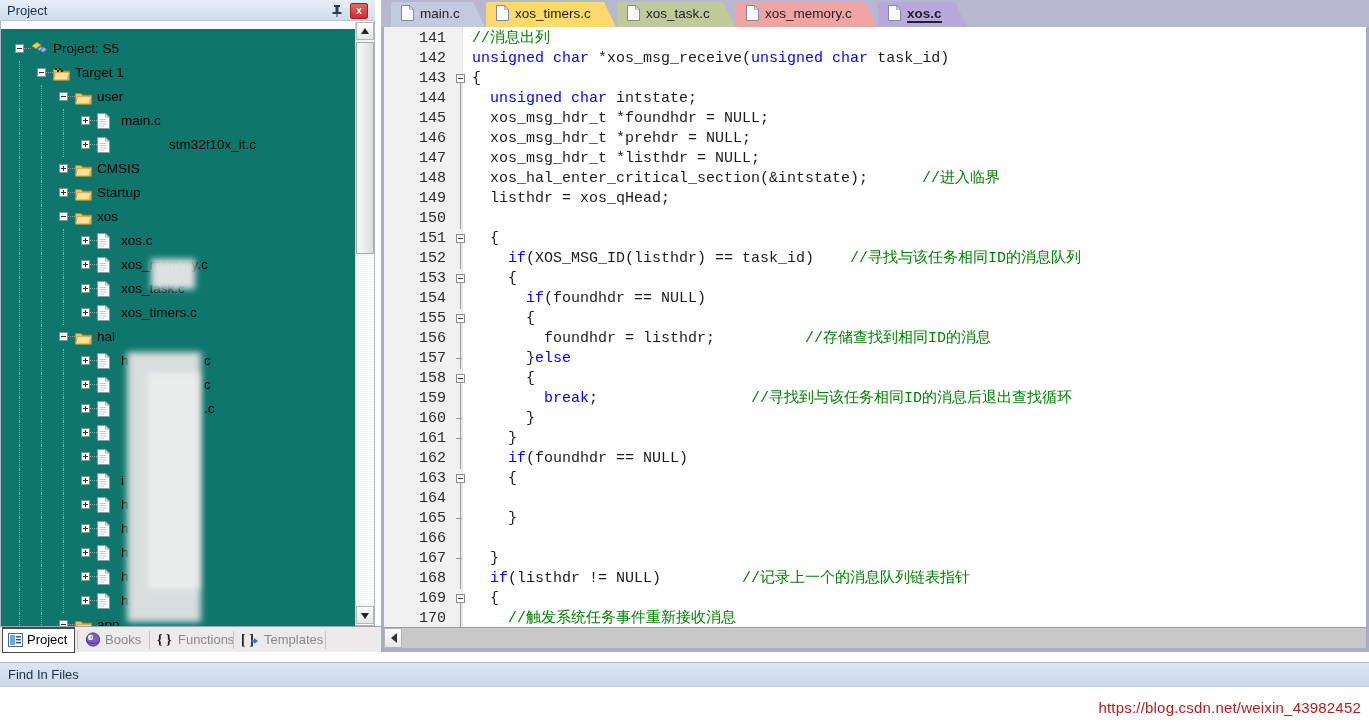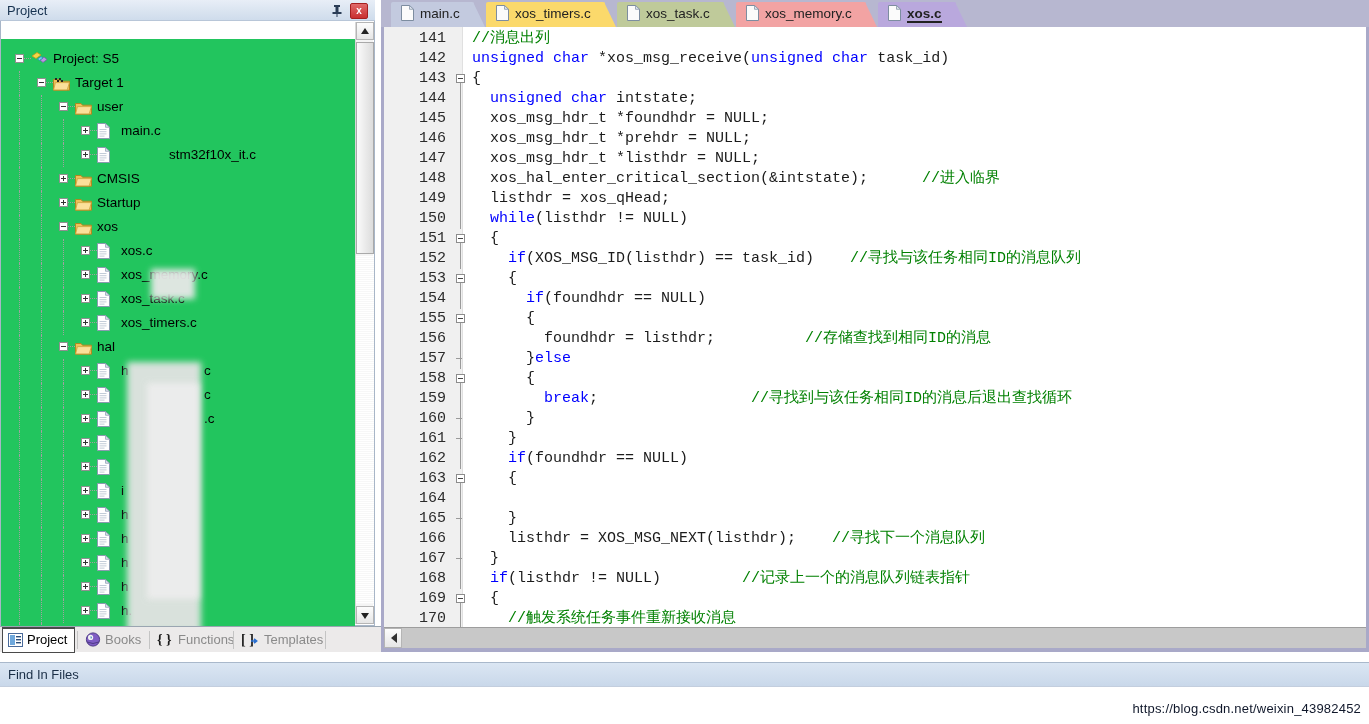--- a/index.html
+++ b/index.html
@@ -45,24 +45,24 @@
   }
   #tree-outer {
     position: absolute; left: 0; top: 21px;
     width: 375px; height: 605px;
     background: #fff;
     border-left: 1px solid #a8b6c8;
     border-right: 1px solid #a8b6c8;
     border-bottom: 1px solid #a8b6c8;
   }
   #tree-view {
-    position: absolute; left: 0; top: 18px;
+    position: absolute; left: 0; top: 8px;
     width: 354px; height: 604px;
     overflow: hidden;
-    background: #22c55e;
+    background: #0f766e;
     font-size: 13.5px;
   }
   .tree-row {
     position: relative;
     height: 24px;
     line-height: 24px;
     white-space: nowrap;
   }
   .expander {
     position: absolute; top: 7px;
@@ -277,21 +277,21 @@
     cursor: pointer;
   }
   #hs-left .tri {
     position: absolute; left: 6px; top: 4px; width: 0; height: 0;
     border-top: 5px solid transparent; border-bottom: 5px solid transparent;
     border-right: 6px solid #333;
   }
 
   #watermark {
     position: absolute; right: 8px; bottom: 8px;
-    font-size: 13px; color: #0f172a;
+    font-size: 15px; color: #b91c1c;
     letter-spacing: .2px;
     user-select: none;
   }
 </style>
 </head>
 <body>
 
 <div id="app">
 
   <div id="project-pane">
@@ -788,37 +788,37 @@
       <div id="code-lines">
           <div class="cline" style="top: 2px;"><span class="lnum">141</span><span class="ctext"><span class="cm">//消息出列</span></span></div>
           <div class="cline" style="top: 22px;"><span class="lnum">142</span><span class="ctext"><span class="kw">unsigned</span><span class="pl"> </span><span class="kw">char</span><span class="pl"> *xos_msg_receive(</span><span class="kw">unsigned</span><span class="pl"> </span><span class="kw">char</span><span class="pl"> task_id)</span></span></div>
           <div class="cline" style="top: 42px;"><span class="lnum">143</span><span class="fold"></span><span class="foldline" style="top: 14px; height: 6px;"></span><span class="ctext"><span class="pl">{</span></span></div>
           <div class="cline" style="top: 62px;"><span class="lnum">144</span><span class="foldline"></span><span class="ctext"><span class="pl">  </span><span class="kw">unsigned</span><span class="pl"> </span><span class="kw">char</span><span class="pl"> intstate;</span></span></div>
           <div class="cline" style="top: 82px;"><span class="lnum">145</span><span class="foldline"></span><span class="ctext"><span class="pl">  xos_msg_hdr_t *foundhdr = NULL;</span></span></div>
           <div class="cline" style="top: 102px;"><span class="lnum">146</span><span class="foldline"></span><span class="ctext"><span class="pl">  xos_msg_hdr_t *prehdr = NULL;</span></span></div>
           <div class="cline" style="top: 122px;"><span class="lnum">147</span><span class="foldline"></span><span class="ctext"><span class="pl">  xos_msg_hdr_t *listhdr = NULL;</span></span></div>
           <div class="cline" style="top: 142px;"><span class="lnum">148</span><span class="foldline"></span><span class="ctext"><span class="pl">  xos_hal_enter_critical_section(&amp;intstate);      </span><span class="cm">//进入临界</span></span></div>
           <div class="cline" style="top: 162px;"><span class="lnum">149</span><span class="foldline"></span><span class="ctext"><span class="pl">  listhdr = xos_qHead;</span></span></div>
-          <div class="cline" style="top: 182px;"><span class="lnum">150</span><span class="foldline"></span><span class="ctext"><span class="pl">  </span><span class="kw">while</span><span class="pl">(listhdr != NULL)</span></span></div>
+          <div class="cline" style="top: 182px;"><span class="lnum">150</span><span class="foldline"></span></div>
           <div class="cline" style="top: 202px;"><span class="lnum">151</span><span class="fold"></span><span class="foldline" style="top: 14px; height: 6px;"></span><span class="ctext"><span class="pl">  {</span></span></div>
           <div class="cline" style="top: 222px;"><span class="lnum">152</span><span class="foldline"></span><span class="ctext"><span class="pl">    </span><span class="kw">if</span><span class="pl">(XOS_MSG_ID(listhdr) == task_id)    </span><span class="cm">//寻找与该任务相同ID的消息队列</span></span></div>
           <div class="cline" style="top: 242px;"><span class="lnum">153</span><span class="fold"></span><span class="foldline" style="top: 14px; height: 6px;"></span><span class="ctext"><span class="pl">    {</span></span></div>
           <div class="cline" style="top: 262px;"><span class="lnum">154</span><span class="foldline"></span><span class="ctext"><span class="pl">      </span><span class="kw">if</span><span class="pl">(foundhdr == NULL)</span></span></div>
           <div class="cline" style="top: 282px;"><span class="lnum">155</span><span class="fold"></span><span class="foldline" style="top: 14px; height: 6px;"></span><span class="ctext"><span class="pl">      {</span></span></div>
           <div class="cline" style="top: 302px;"><span class="lnum">156</span><span class="foldline"></span><span class="ctext"><span class="pl">        foundhdr = listhdr;          </span><span class="cm">//存储查找到相同ID的消息</span></span></div>
           <div class="cline" style="top: 322px; text-decoration: underline;"><span class="lnum">157</span><span class="foldline"></span><span class="foldtick"></span><span class="ctext"><span class="pl">      }</span><span class="kw">else</span></span></div>
           <div class="cline" style="top: 342px;"><span class="lnum">158</span><span class="fold"></span><span class="foldline" style="top: 14px; height: 6px;"></span><span class="ctext"><span class="pl">      {</span></span></div>
           <div class="cline" style="top: 362px;"><span class="lnum">159</span><span class="foldline"></span><span class="ctext"><span class="pl">        </span><span class="kw">break</span><span class="pl">;                 </span><span class="cm">//寻找到与该任务相同ID的消息后退出查找循环</span></span></div>
           <div class="cline" style="top: 382px;"><span class="lnum">160</span><span class="foldline"></span><span class="foldtick"></span><span class="ctext"><span class="pl">      }</span></span></div>
           <div class="cline" style="top: 402px;"><span class="lnum">161</span><span class="foldline"></span><span class="foldtick"></span><span class="ctext"><span class="pl">    }</span></span></div>
           <div class="cline" style="top: 422px;"><span class="lnum">162</span><span class="foldline"></span><span class="ctext"><span class="pl">    </span><span class="kw">if</span><span class="pl">(foundhdr == NULL)</span></span></div>
           <div class="cline" style="top: 442px;"><span class="lnum">163</span><span class="fold"></span><span class="foldline" style="top: 14px; height: 6px;"></span><span class="ctext"><span class="pl">    {</span></span></div>
           <div class="cline" style="top: 462px;"><span class="lnum">164</span><span class="foldline"></span></div>
           <div class="cline" style="top: 482px;"><span class="lnum">165</span><span class="foldline"></span><span class="foldtick"></span><span class="ctext"><span class="pl">    }</span></span></div>
-          <div class="cline" style="top: 502px;"><span class="lnum">166</span><span class="foldline"></span><span class="ctext"><span class="pl">    listhdr = XOS_MSG_NEXT(listhdr);    </span><span class="cm">//寻找下一个消息队列</span></span></div>
+          <div class="cline" style="top: 502px;"><span class="lnum">166</span><span class="foldline"></span></div>
           <div class="cline" style="top: 522px;"><span class="lnum">167</span><span class="foldline"></span><span class="foldtick"></span><span class="ctext"><span class="pl">  }</span></span></div>
           <div class="cline" style="top: 542px;"><span class="lnum">168</span><span class="foldline"></span><span class="ctext"><span class="pl">  </span><span class="kw">if</span><span class="pl">(listhdr != NULL)         </span><span class="cm">//记录上一个的消息队列链表指针</span></span></div>
           <div class="cline" style="top: 562px;"><span class="lnum">169</span><span class="fold"></span><span class="foldline" style="top: 14px; height: 6px;"></span><span class="ctext"><span class="pl">  {</span></span></div>
           <div class="cline" style="top: 582px;"><span class="lnum">170</span><span class="foldline"></span><span class="ctext"><span class="pl">    </span><span class="cm">//触发系统任务事件重新接收消息</span></span></div>
         </div>
     </div>
 
     <div id="code-hscroll">
       <div id="hs-left">
           <span class="tri"></span>

